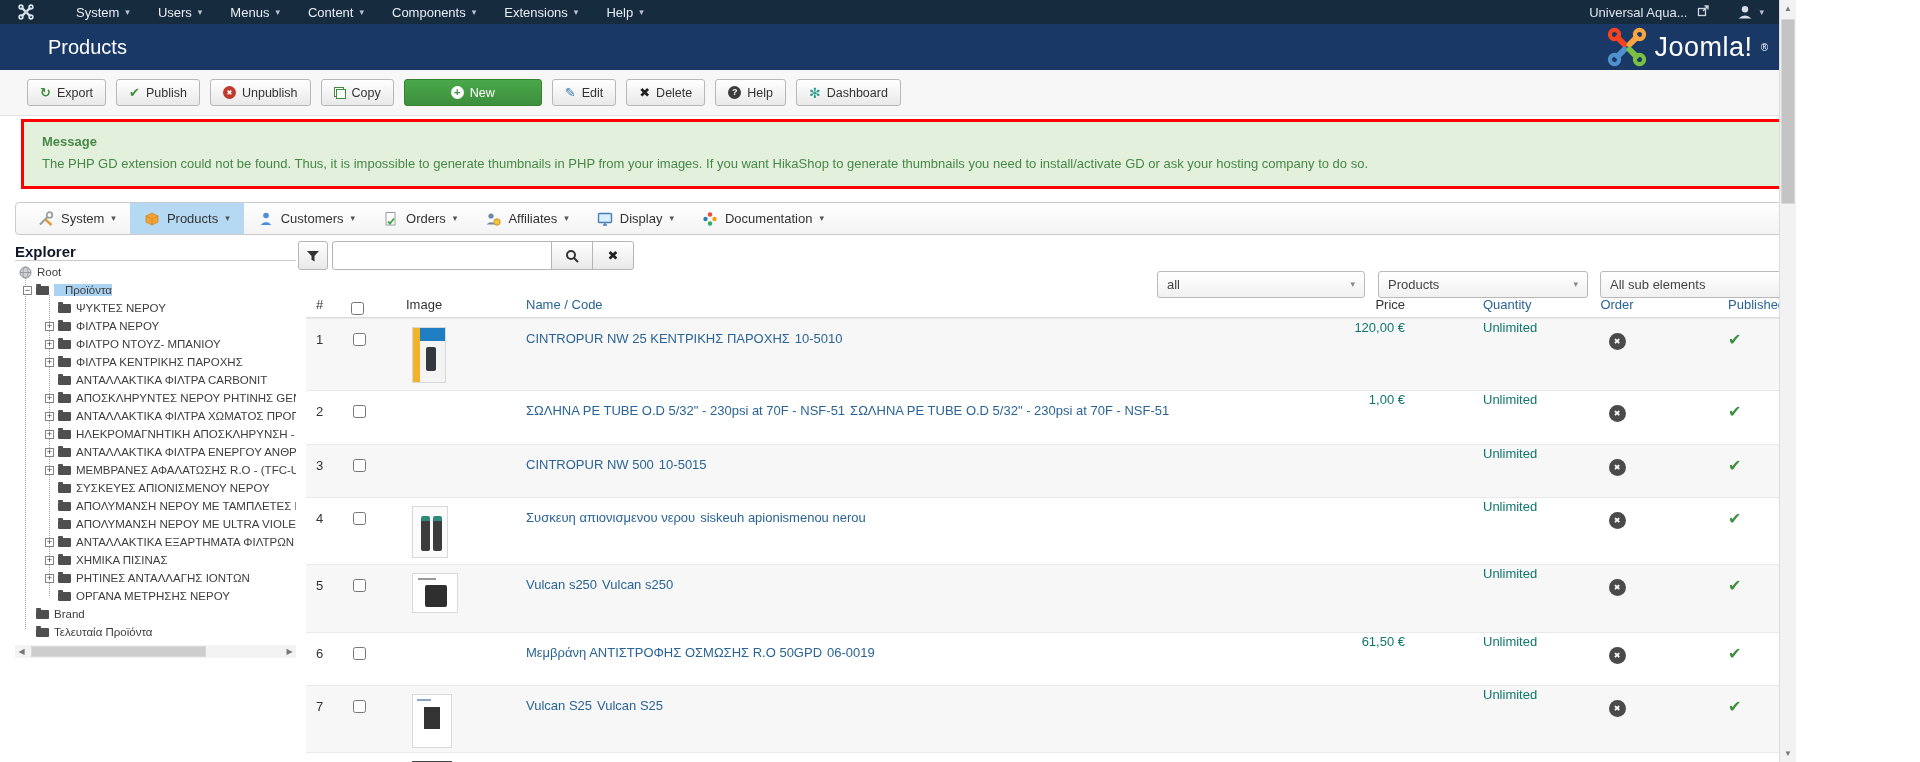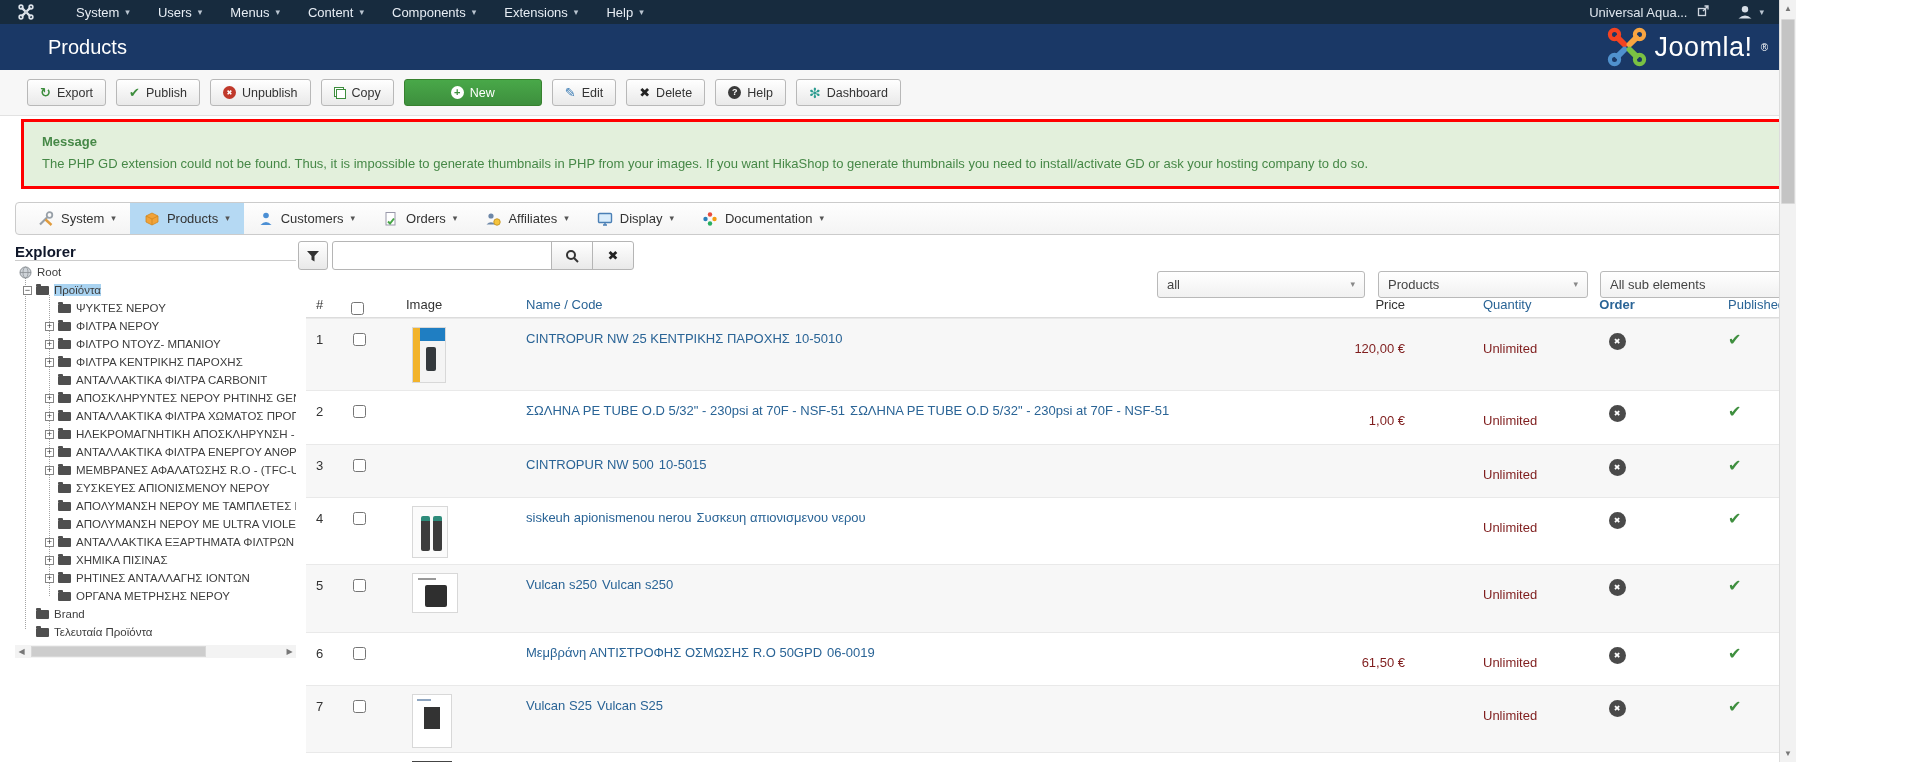--- a/index.html
+++ b/index.html
@@ -63,21 +63,21 @@
   .titem-root { padding-left:4px; gap:5px; }
   .lvl1 { padding-left:8px; }
   .lvl2 { padding-left:30px; }
   .expander { width:9px; height:9px; border:1px solid #848484; background:#fff; margin-right:4px; position:relative; flex:none; cursor:pointer; }
   .expander.plus::before, .expander.minus::before { position:absolute; left:0; top:-2px; width:7px; text-align:center; font-size:9px; color:#333; }
   .expander.plus::before { content:"+"; }
   .expander.minus::before { content:"\2212"; }
   .expander.none { visibility:hidden; }
   .folder { width:13px; height:9px; background:#4f4f4f; border-radius:1px; margin-right:5px; position:relative; flex:none; }
   .folder::before { content:""; position:absolute; top:-2px; left:0; width:5px; height:2px; background:#4f4f4f; border-radius:1px 1px 0 0; }
-  .tlabel.selected { background:#a9d3f1; }
+  .tlabel.selected { background:#a9d3f1;padding-left:11px; }
   .spine { position:absolute; border-left:1px dotted #a3a3a3; width:0; }
   .spine-root { left:10px; top:14px; height:352px; }
   .spine-child { left:34px; top:32px; height:301px; }
 
   
   .hscroll { position:absolute; left:15px; top:645px; width:281px; height:13px; background:#f3f3f3; }
   .hscroll .arrow { position:absolute; top:0; width:13px; height:13px; color:#777; font-size:8px; line-height:13px; text-align:center; cursor:pointer; }
   .hscroll .arrow.left { left:0; }
   .hscroll .arrow.right { right:0; }
   .hscroll .thumb { position:absolute; left:16px; top:1px; width:175px; height:11px; background:#cdcdcd; cursor:pointer; }
@@ -102,33 +102,33 @@
   .trow { display:flex; border-top:1px solid #e9e9e9; }
   .trow:first-of-type { border-top:none; }
   .trow.odd { background:#f7f7f7; }
   .c { flex:none; }
   .col-num { width:45px; padding-left:10px; }
   .col-cb { width:55px; }
   .col-img { width:120px; }
   .col-name { width:790px; }
   .col-price { width:95px; text-align:right; padding-right:6px; }
   .col-qty { width:150px; padding-left:72px; }
-  .col-order { width:112px; text-align:center;font-weight:bold; }
+  .col-order { width:112px; text-align:center; }
   .col-pub { width:125px; padding-left:55px; }
   .col-id { width:50px; text-align:right; padding-right:6px; }
   .hlink { color:#2a6496; cursor:pointer; text-decoration:none; }
   .hplain { color:#333; }
   .r1{height:72px;} .r2{height:54px;} .r3{height:53px;} .r4{height:67px;} .r5{height:68px;} .r6{height:53px;} .r7{height:67px;} .r8{height:40px;}
   .trow .col-num { padding-top:13px; font-size:13px; color:#333; }
   .trow .col-cb { padding-top:13px; padding-left:2px; }
   .trow .col-cb input { width:13px; height:13px; cursor:pointer; }
   .trow .col-img { padding-top:8px; padding-left:6px; }
   .trow .col-name { padding-top:12px; display:flex; flex-direction:row; gap:5px; }
   .plink { font-size:13px; line-height:15px; color:#2a6496; text-decoration:none; cursor:pointer; }
-  .trow .col-price, .trow .col-qty, .trow .col-id { padding-top:22px; font-size:13px; color:#7f1d1d; }
+  .trow .col-price, .trow .col-qty, .trow .col-id { padding-top:1px; font-size:13px; color:#0f766e; }
   .trow .col-order { padding-top:11px; }
   .trow .col-pub { padding-top:11px; }
   .order-icon { display:inline-flex; align-items:center; justify-content:center; width:17px; height:17px; border-radius:50%; background:#4a4a4a; color:#fff; font-size:8px; cursor:pointer; }
   .pub-check { color:#3f8f3f; font-size:16px; font-weight:bold; cursor:pointer; }
 
   
   .thumb { border:1px solid #d8d8d8; background:#fff; position:relative; }
   .thumb-cintropur { width:34px; height:56px;
     background:linear-gradient(90deg,#f2b32b 0 7px,rgba(0,0,0,0) 7px), linear-gradient(180deg,#1f7ec2 0 13px,#f4f4f4 13px); }
   .thumb-cintropur::after { content:""; position:absolute; left:13px; top:19px; width:10px; height:24px; background:#34393d; border-radius:2px; }
@@ -549,22 +549,22 @@
       <div class="c col-id">146</div>
     </div>
 
     <div class="trow r4">
       <div class="c col-num">4</div>
       <div class="c col-cb"><input type="checkbox" style=""></div>
       <div class="c col-img">
           <div class="thumb thumb-ion"></div>
         </div>
       <div class="c col-name">
+        <a class="plink">Συσκευη απιονισμενου νερου</a>
         <a class="plink">siskeuh apionismenou nerou</a>
-        <a class="plink">Συσκευη απιονισμενου νερου</a>
       </div>
       <div class="c col-price"></div>
       <div class="c col-qty">Unlimited</div>
       <div class="c col-order"><span class="order-icon">✖</span></div>
       <div class="c col-pub"><span class="pub-check">✔</span></div>
       <div class="c col-id">25</div>
     </div>
 
     <div class="trow odd r5">
       <div class="c col-num">5</div>

